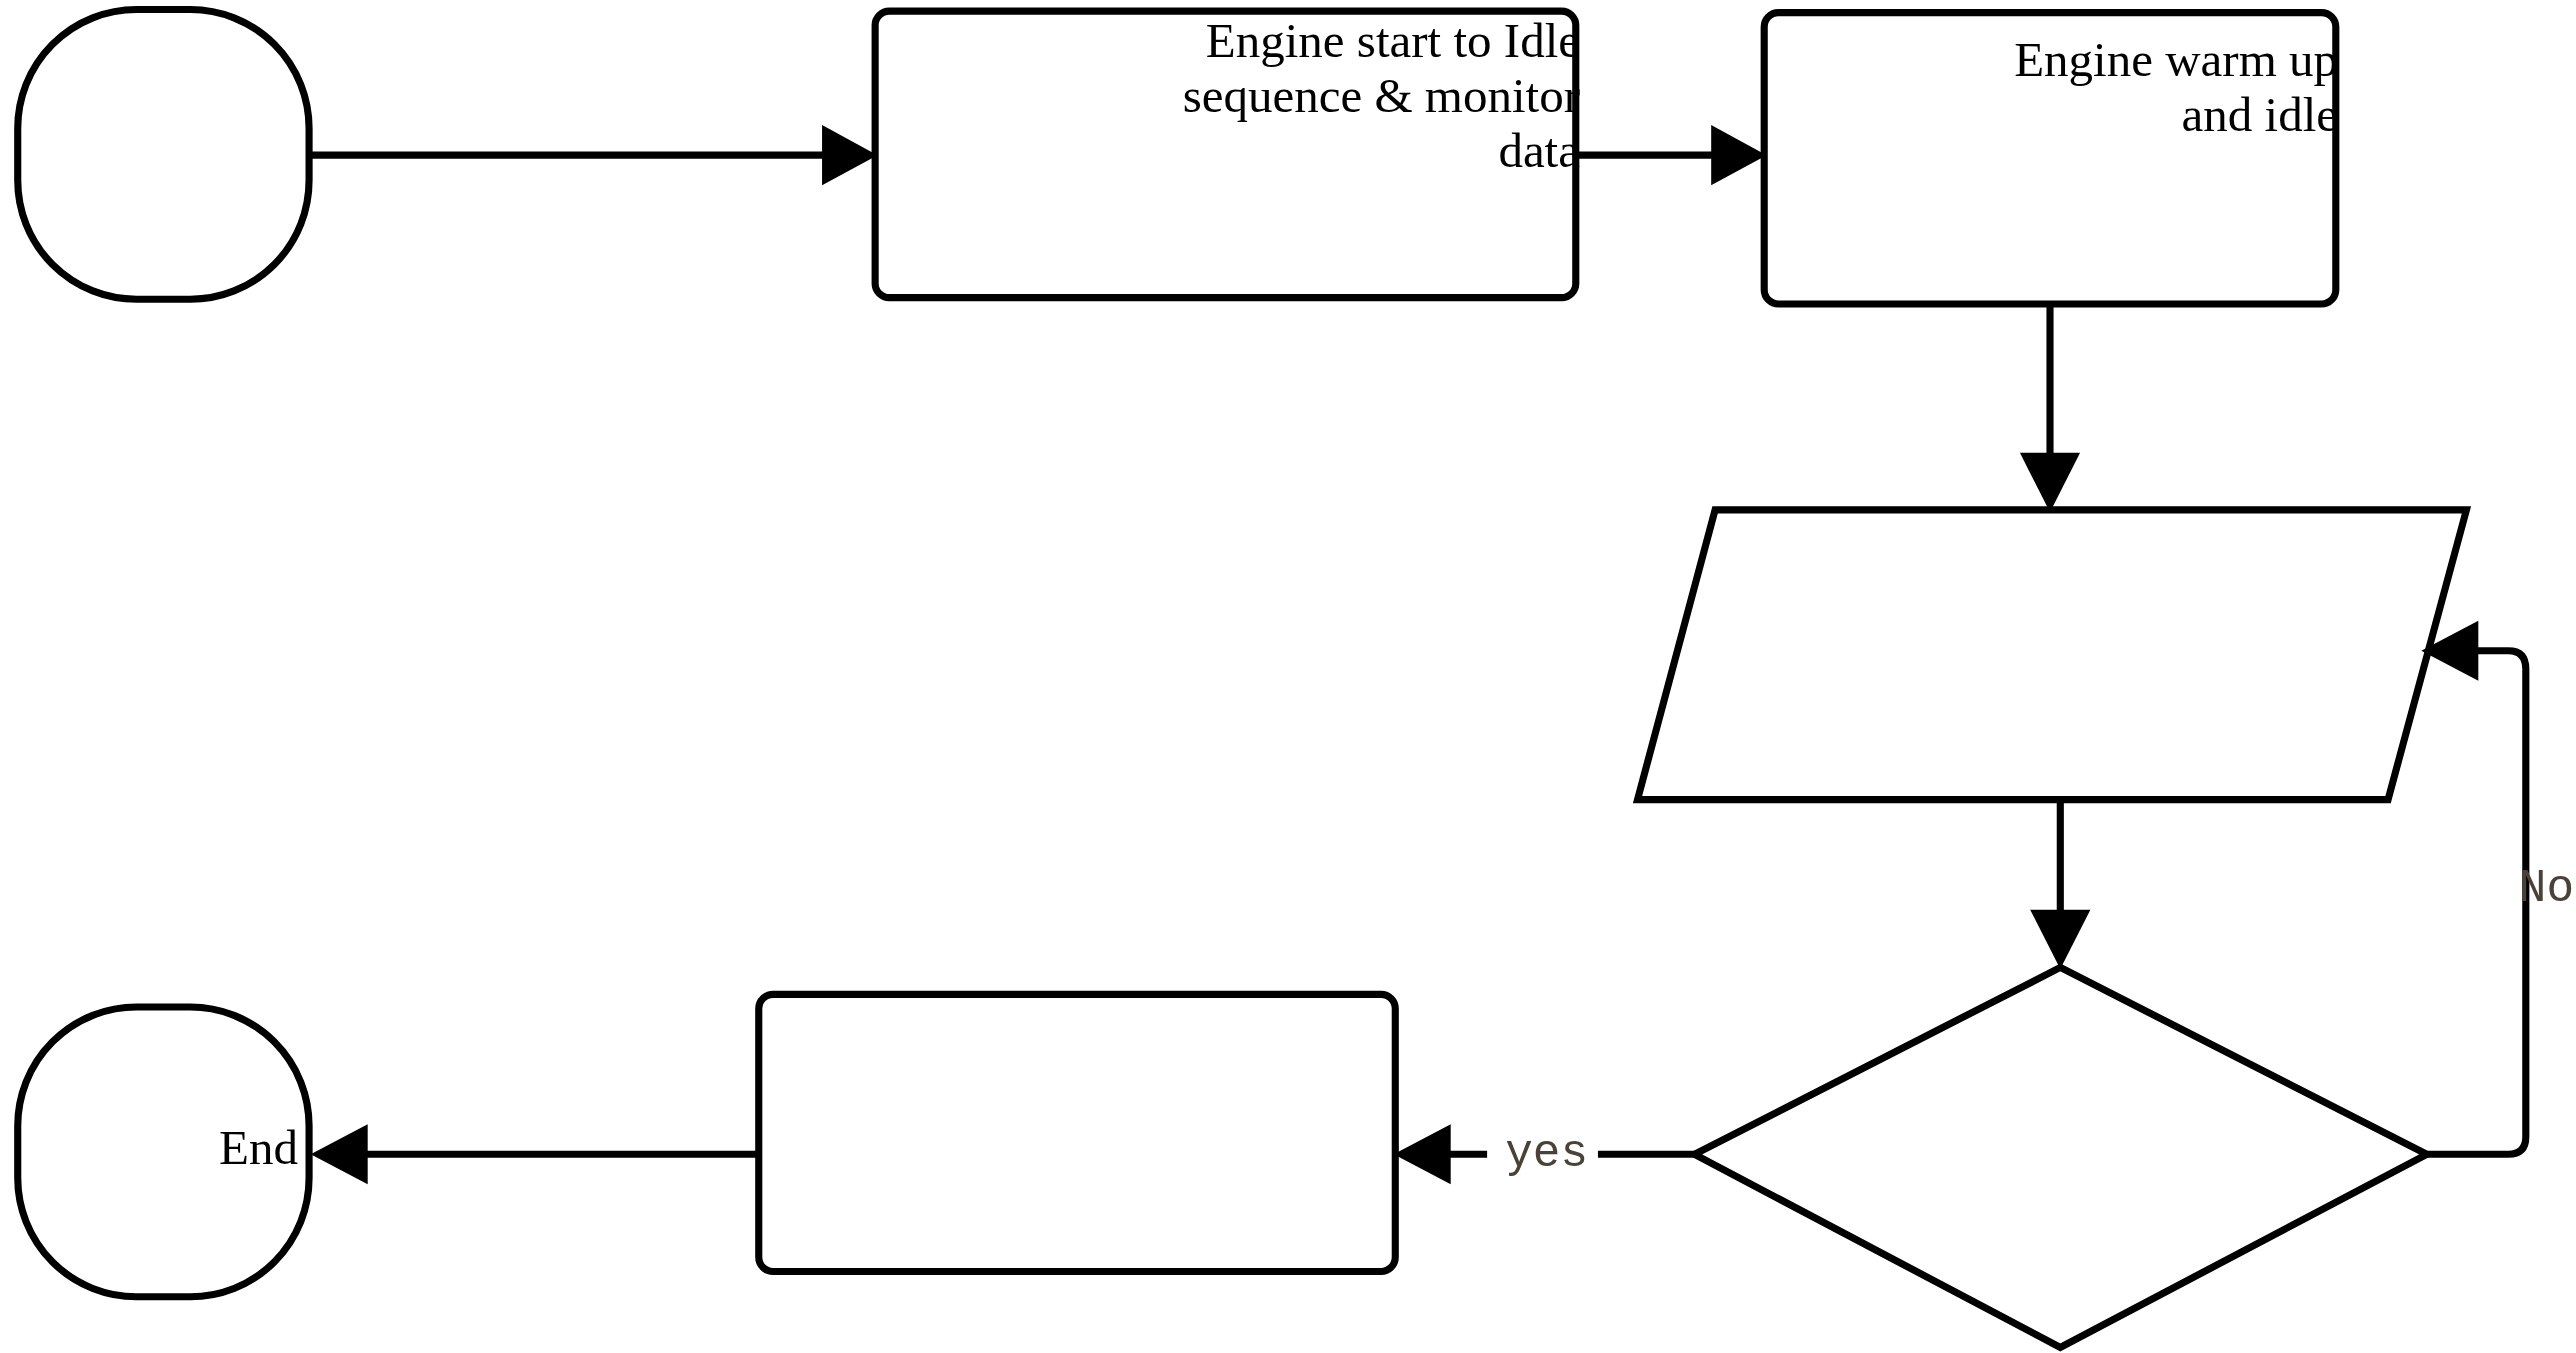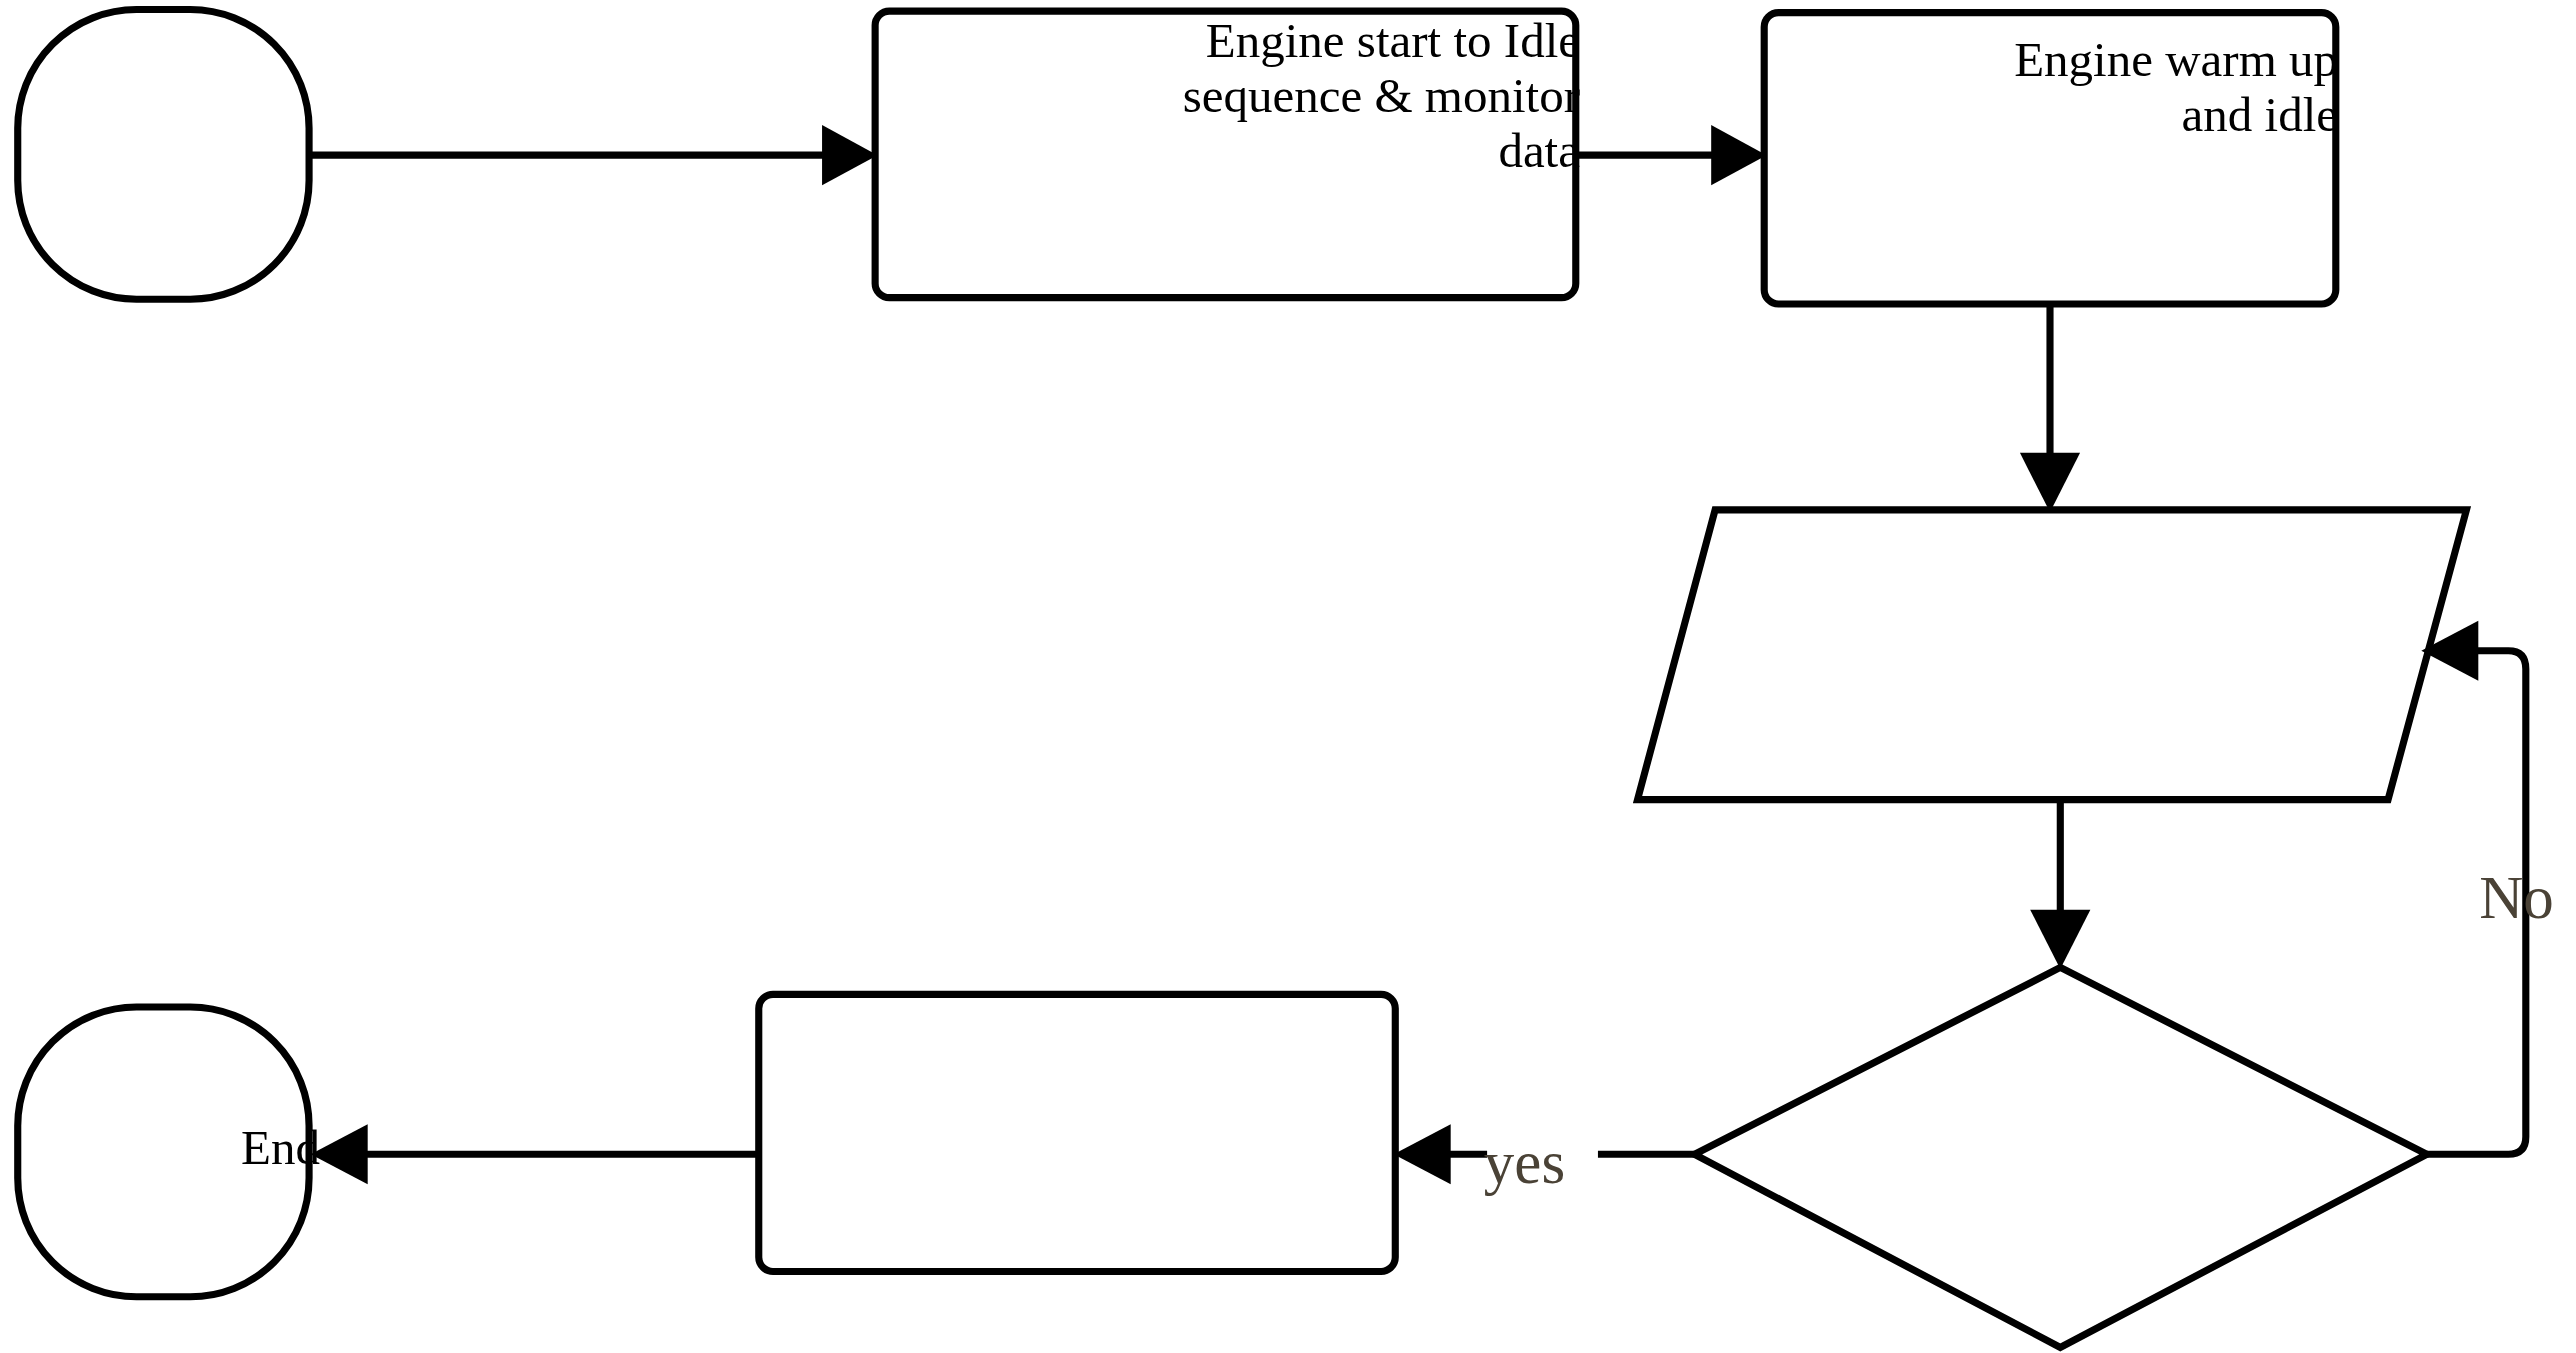--- a/index.html
+++ b/index.html
@@ -55,34 +55,34 @@
     color: #000000;
     line-height: 1.12;
     font-size: 49px;
     font-family: "Liberation Serif", "DejaVu Serif", serif;
     white-space: pre-line;
     pointer-events: none;
   }
   .edge-label {
     position: absolute;
     color: #4a4236;
-    font-size: 61px;
-    font-family: Liberation Serif, serif;
-    text-align: center;
+    font-size: 46px;
+    font-family: Liberation Mono, monospace;
+    text-align: right;
     white-space: nowrap;
     pointer-events: none;
   }
   
   #label-start       { left: 14.3px;   top: 125px;  width: 309px;  }
   #label-engine-start{ left: 875px; top: 14.3px;   width: 705px;  }
   #label-warmup      { left: 1764px; top: 33px;   width: 574px;  }
   #label-setpoint    { left: 1683px; top: 598px;  width: 744px;  }
   #label-decision    { left: 1770px; top: 1065px; width: 582px;  }
   #label-shutdown    { left: 759px;  top: 1014px; width: 637px;  }
-  #label-end         { left: 25px;   top: 1121px; width: 295px;  }
+  #label-end         { left: 3px;   top: 1121px; width: 295px;  }
   #label-yes         { left: 1461px; top: 1128px; width: 127px;  }
   #label-no          { left: 2459px; top: 863px; width: 115px;  }
 </style>
 </head>
 <body>
 
 <div id="canvas-root">
 
   <svg id="flow-svg" viewBox="0 0 3253 1709">
 

